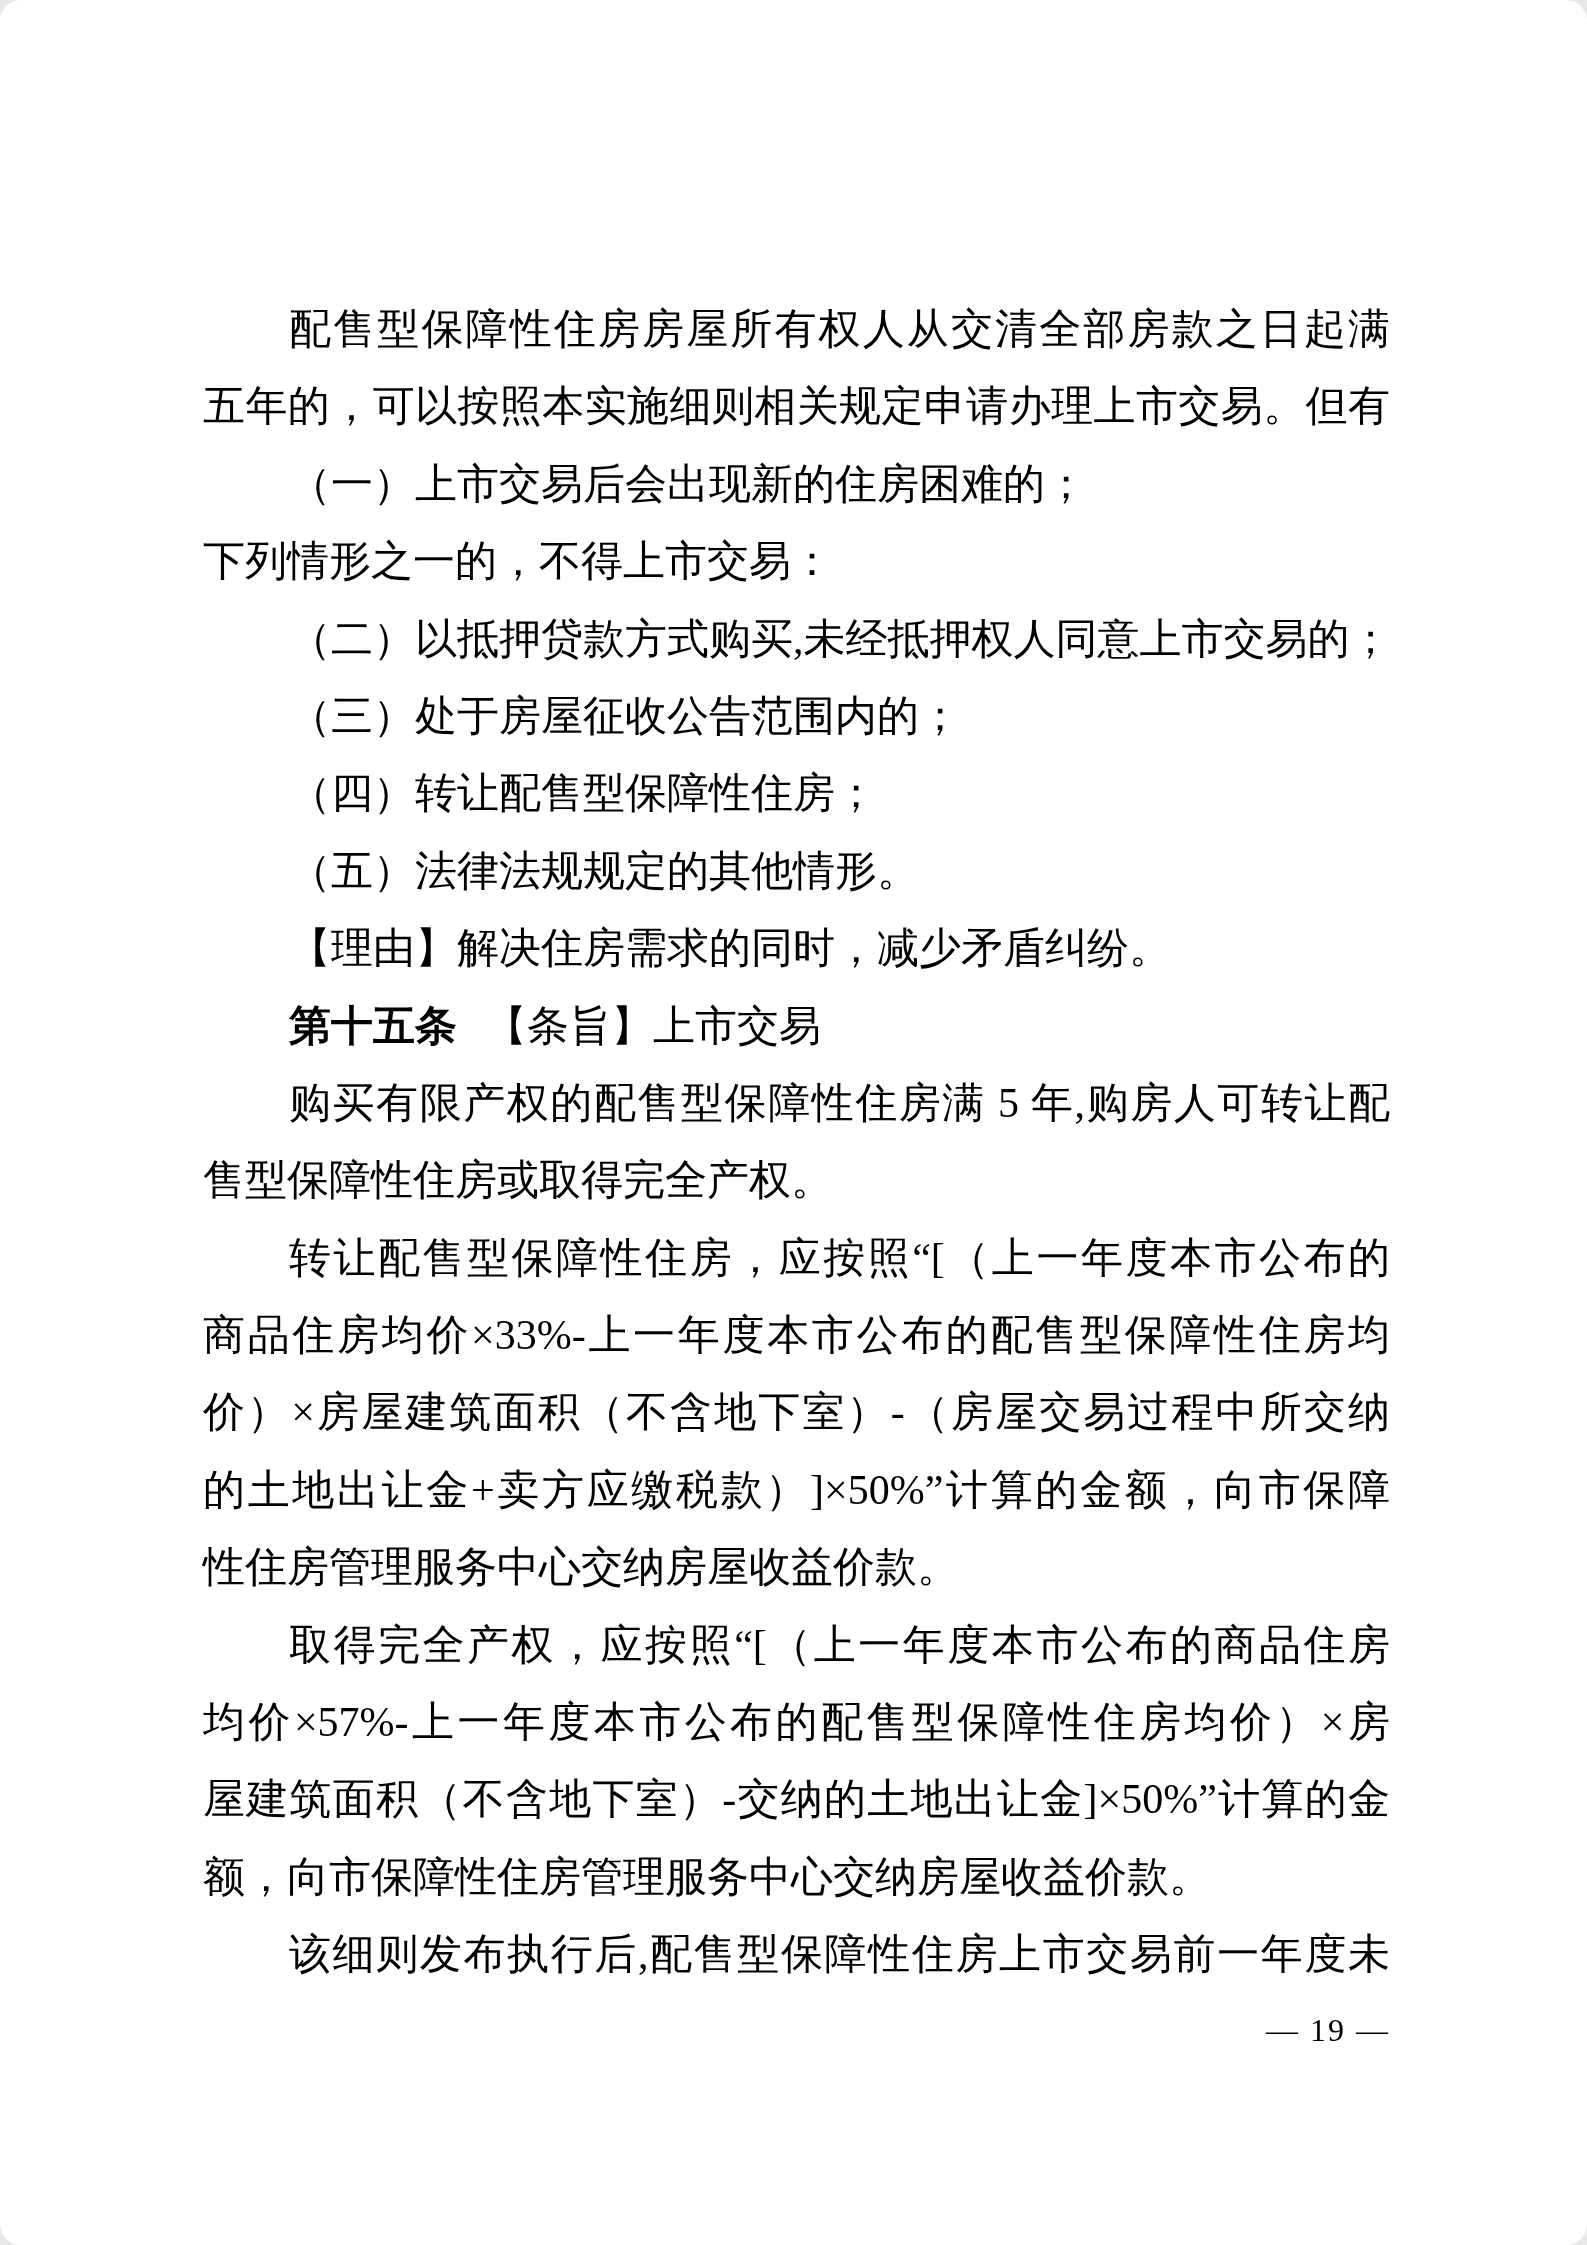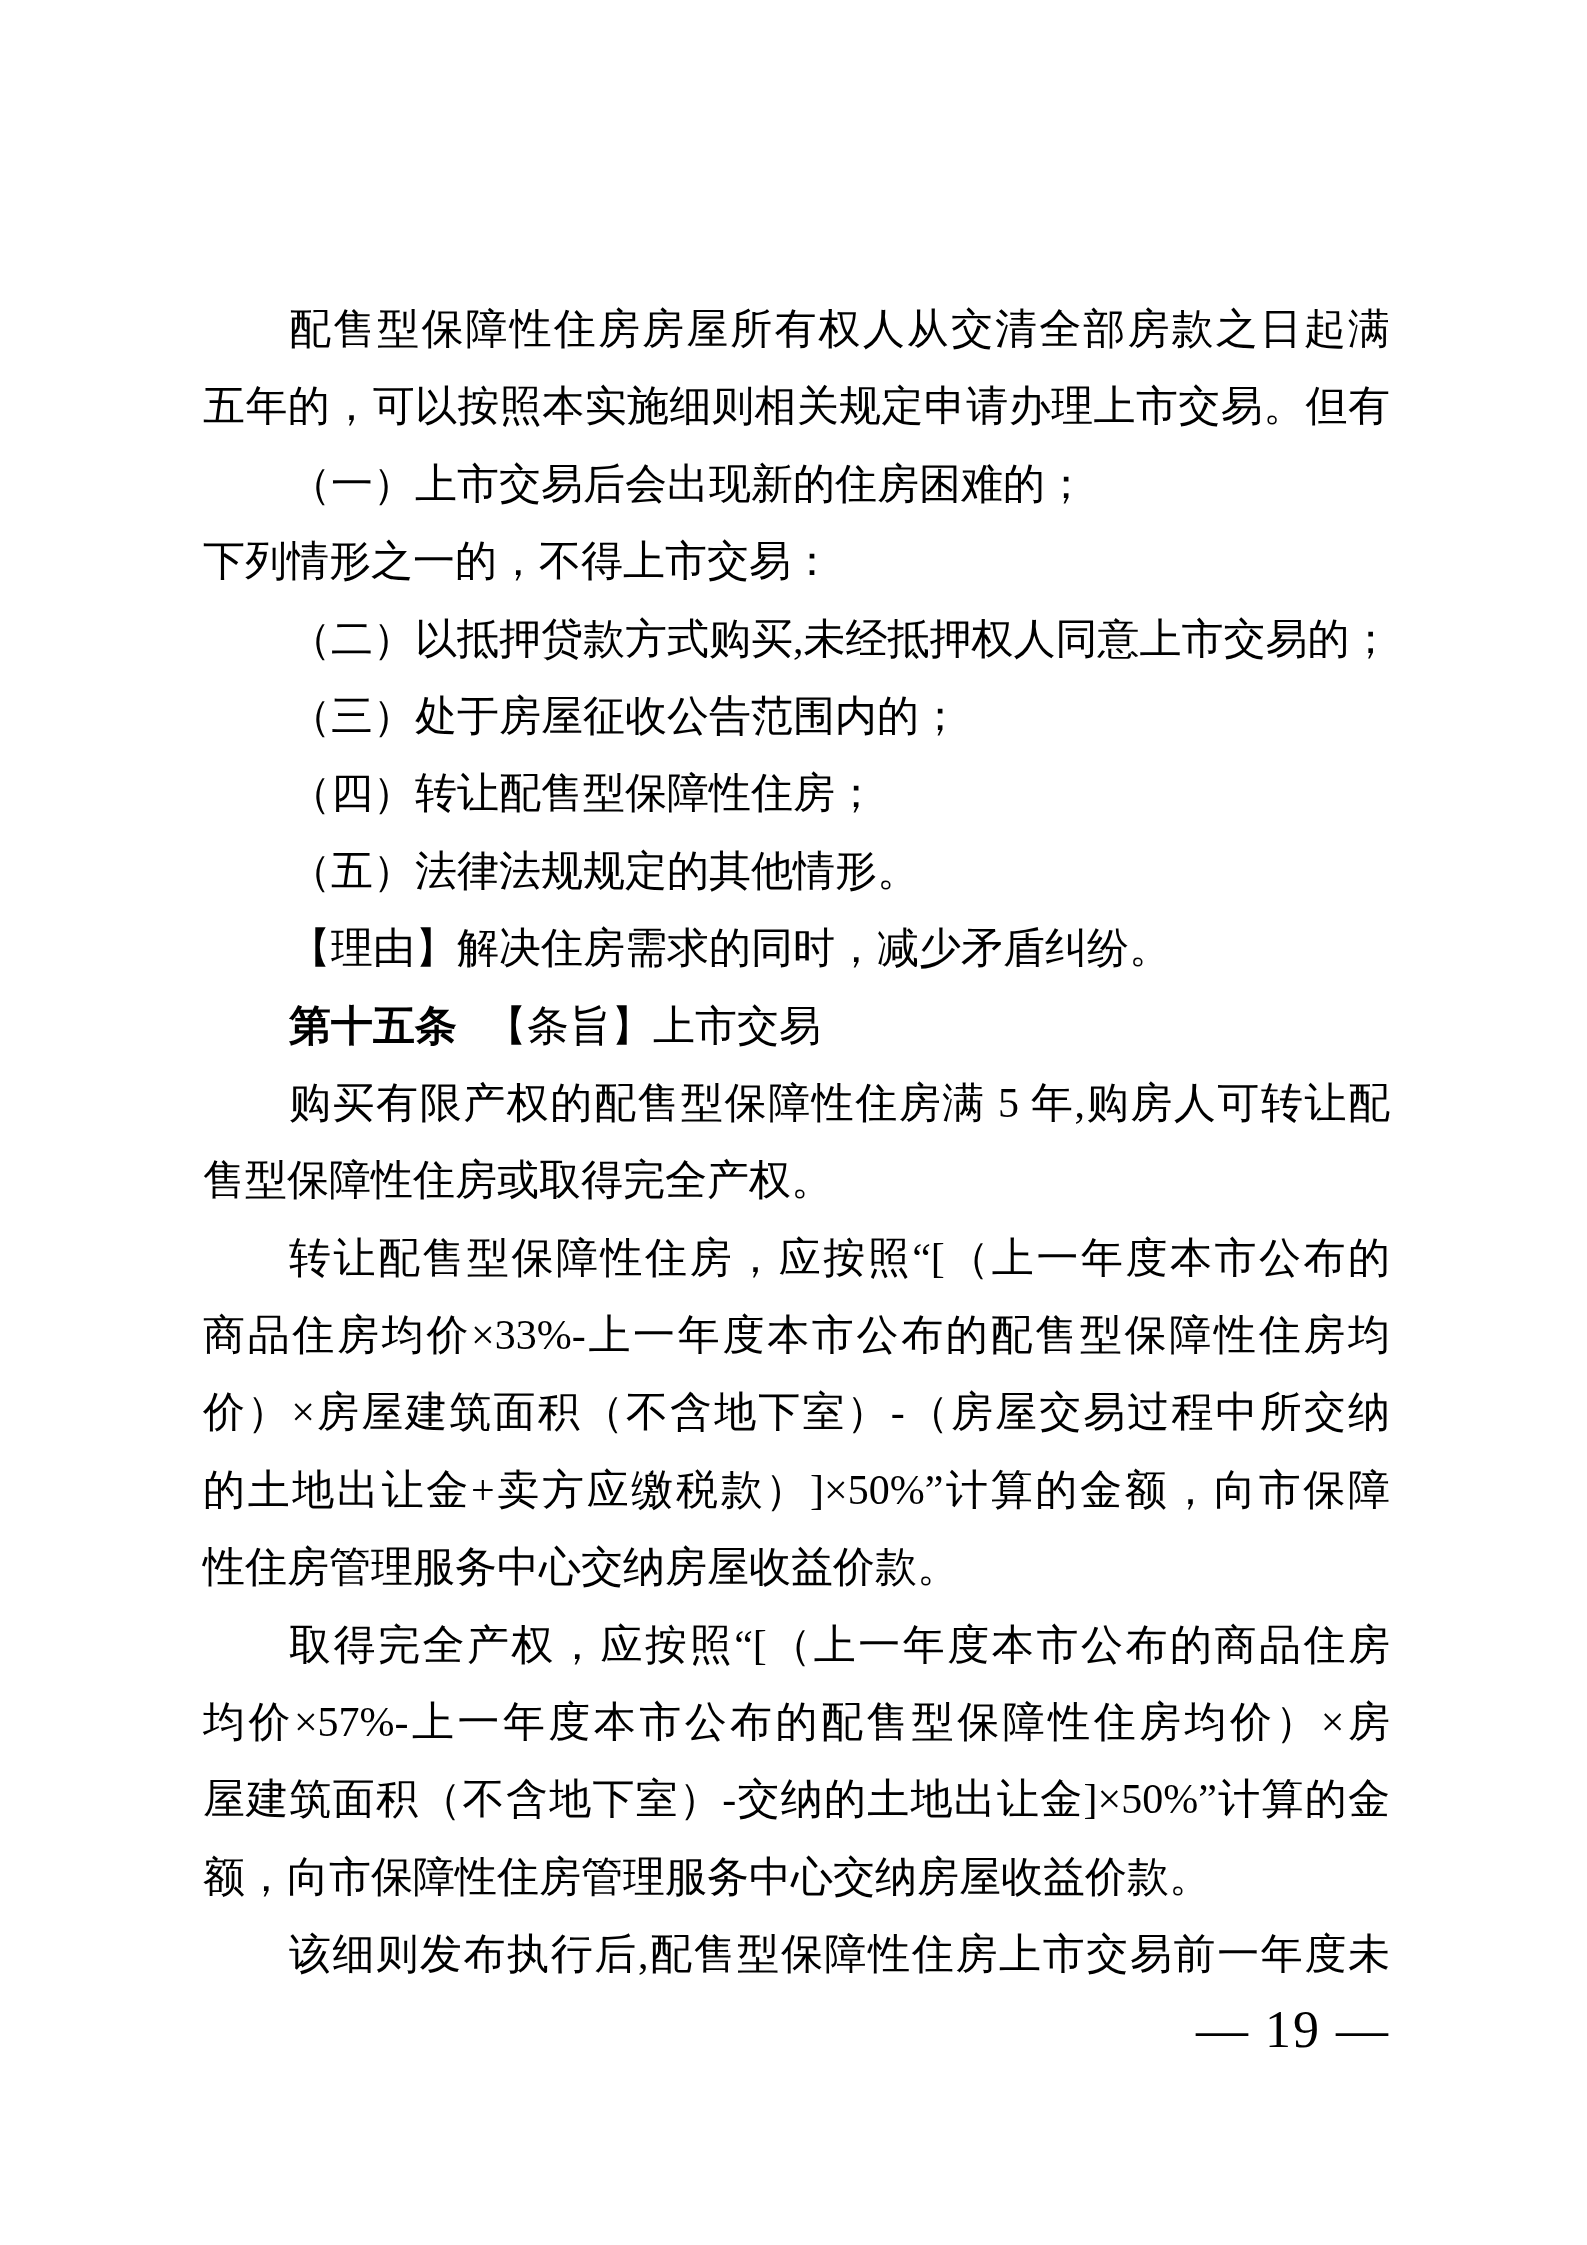--- a/index.html
+++ b/index.html
@@ -5,20 +5,21 @@
   html, body { margin: 0; padding: 0; background: #e8e8e8; }
   .page {
     position: relative;
     width: 1587px;
     height: 2245px;
     margin: 0 auto;
     background: #ffffff;
     color: #000000;
     font-family: "Liberation Serif", "DejaVu Serif", serif;
     overflow: hidden;
+    border-radius: 21px;
   }
   .text-block {
     position: absolute;
     left: 203px;
     top: 291px;
     width: 1187px;
   }
   .line {
     height: 77.4px;
     line-height: 77.4px;
@@ -27,21 +28,21 @@
     letter-spacing: 0;
   }
   .line.indent { text-indent: 86px; }
   .line.fill { text-align: justify; text-align-last: justify; }
   .seg-bold { font-weight: bold; }
   .seg-rest { margin-left: 28px; }
   .page-number {
     position: absolute;
     top: 2008px;
     right: 197px;
-    font-size: 52px;
+    font-size: 32px;
     line-height: 44px;
     letter-spacing: 2px;
   }
 </style>
 </head>
 <body>
 
 <div class="page">
   <div class="text-block">
     <div class="line indent fill">配售型保障性住房房屋所有权人从交清全部房款之日起满</div>

